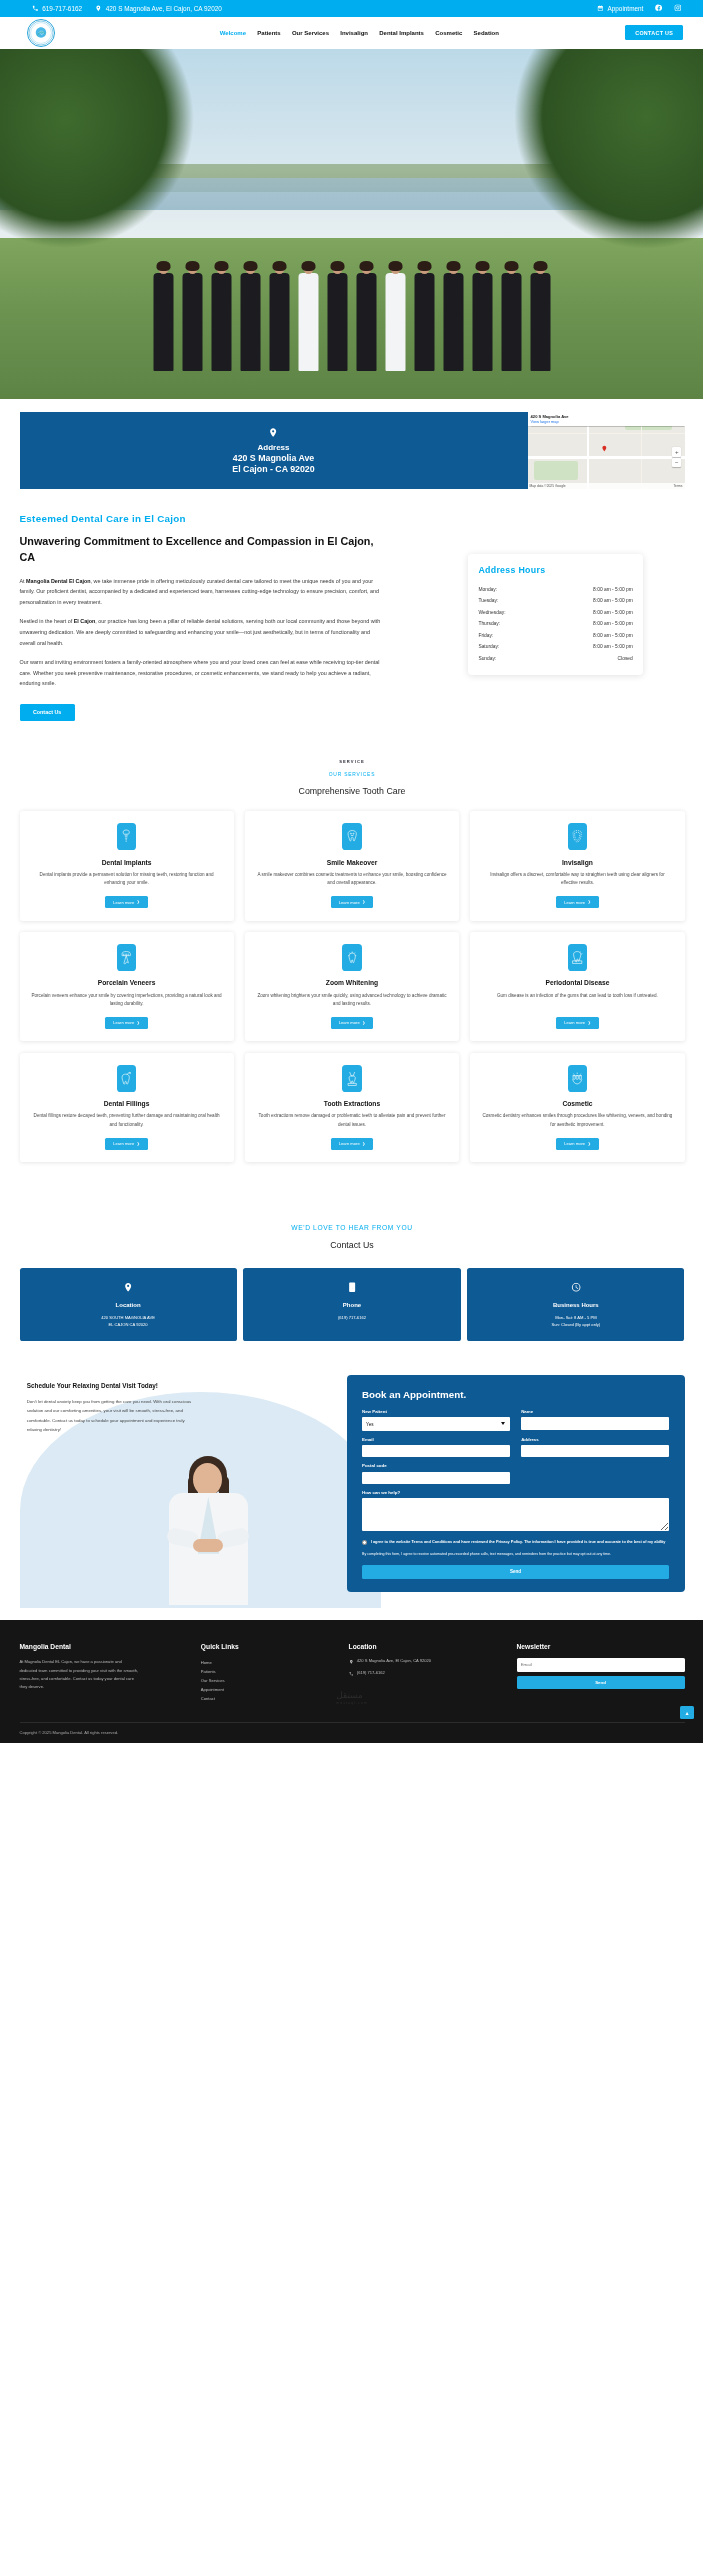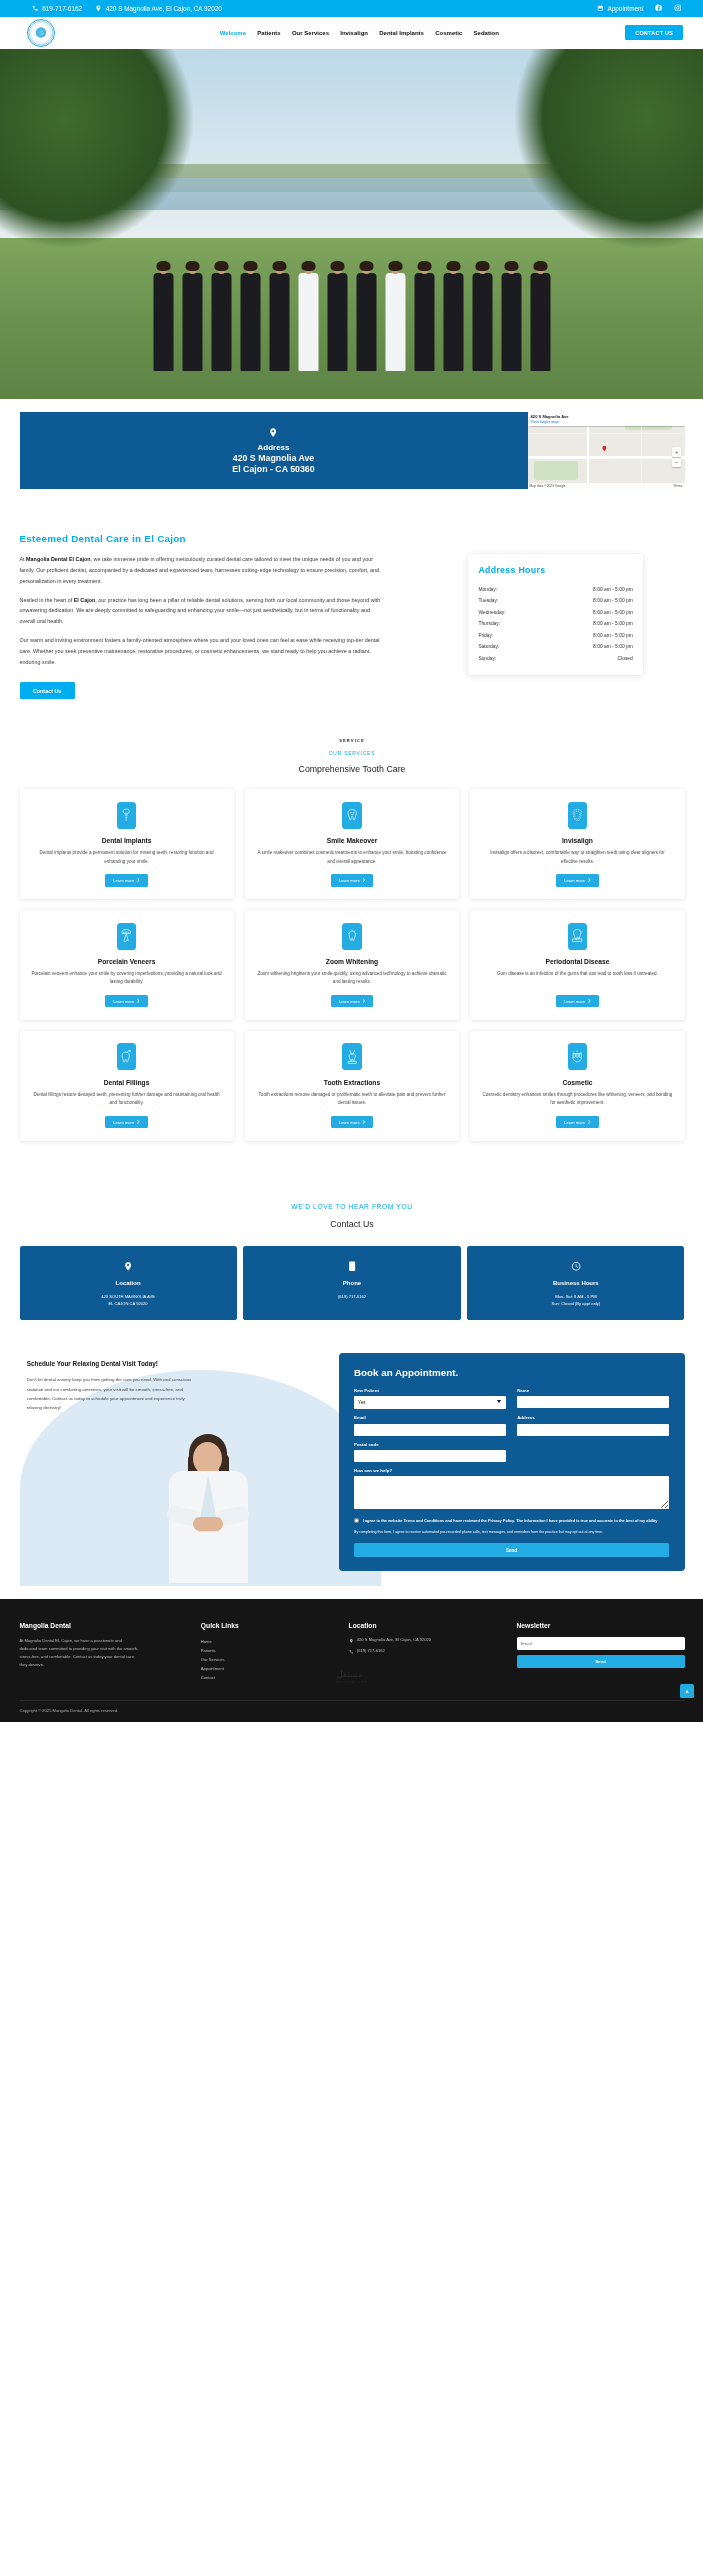--- a/index.html
+++ b/index.html
@@ -144,21 +144,20 @@
   .map-minus { top: calc(46% + 10.8px); }
   .map-foot { position:absolute; left:0; right:0; bottom:0; background:rgba(255,255,255,.85);
     font-size:3.3px; color:#555; padding:1px 2.1px; display:flex; justify-content:space-between; }
 
   
   .about { padding: 24px 0 20.6px; display: flex; gap: 20.6px; }
   .about-left { flex: 1 1 auto; max-width: 428px; }
   .eyebrow-blue {
     color: #00AEEF; font-size: 9.8px; font-weight: bold; letter-spacing: 0.3px;
     margin-bottom: 10.3px;
-    margin-top: 20px;
   }
   .h2 { font-size: 10.8px; font-weight: bold; line-height: 1.45; color:#111; margin-bottom: 10.3px; max-width: 361px;}
   .p { font-size: 5.4px; line-height: 2.0; color: #3a3a3a; margin-bottom: 8.2px; max-width: 361px;}
   .p b { color:#111; }
   .btn-primary {
     display:inline-block; background:#00AEEF; color:#fff; border:none; border-radius:1.5px;
     font-size: 5.4px; font-weight: bold; padding: 5.7px 13.4px; cursor:pointer; margin-top: 6.2px;
   }
   .hours {
     flex: 0 0 175px;
@@ -204,21 +203,21 @@
   .ccard {
     background:#0E5A94; color:#fff; border-radius: 2.6px; padding: 13.4px 7.2px 12.4px;
     display:flex; flex-direction:column; align-items:center;
   }
   .ccard .ico { height: 15.5px; margin-bottom: 5.2px; }
   .ccard .ico svg { width: 10.3px; height: 12.4px; fill:#fff; }
   .ccard h5 { font-size: 6px; font-weight: bold; margin-bottom: 7.2px; }
   .ccard .line { font-size: 4.1px; line-height: 1.7; }
 
   
-  .appt { margin-top: 28px; position: relative; display:flex; gap: 0; padding-bottom: 15.5px;}
+  .appt { margin-top: 28px; position: relative; display:flex; gap: 8px; padding-bottom: 15.5px;}
   .appt-bg {
     position:absolute; left: 0; bottom: 0; width: 361px; height: 216px;
     background: #dbeaf4; border-radius: 50% 50% 0 0 / 55% 55% 0 0;
     z-index: 0;
   }
   .appt-left { flex: 0 0 319px; position: relative; z-index: 2; padding: 7.2px 20.6px 0 7.2px; }
   .appt-left h4 { font-size: 6.4px; font-weight: bold; color:#111; margin-bottom: 8.2px; }
   .appt-left p { font-size: 4.4px; line-height: 2.1; color:#444; max-width: 170px; }
   .doctor {
     position:absolute; left: 124px; bottom: -15.5px; width: 134px; height: 155px; z-index:3;
@@ -453,21 +452,21 @@
   <div class="wrap">
     <div class="infogrid">
       <div class="info-card dark">
         <div class="info-ico">
           <svg viewBox="0 0 24 24">
               <path d="M12 2C8.1 2 5 5.1 5 9c0 5.2 7 13 7 13s7-7.8 7-13c0-3.9-3.1-7-7-7zm0 9.5A2.5 2.5 0 1 1 12 6.5a2.5 2.5 0 0 1 0 5z"></path>
             </svg>
         </div>
         <div class="info-title">Address</div>
         <div class="info-sub">420 S Magnolia Ave</div>
-        <div class="info-sub">El Cajon - CA 50360</div>
+        <div class="info-sub">El Cajon - CA 92020</div>
       </div>
       <div class="map-card">
         <div class="map-canvas">
           <div class="greenblob" style="left:4%;top:64%;width:28%;height:24%"></div>
           <div class="greenblob" style="left:62%;top:10%;width:30%;height:14%"></div>
           <div class="road r3"></div>
           <div class="road r4"></div>
           <div class="road r1"></div>
           <div class="road r2"></div>
         </div>
@@ -488,20 +487,21 @@
         </div>
       </div>
     </div>
   </div>
 </div>
 
 <div class="wrap">
   <section class="about">
     <div class="about-left">
       <div class="eyebrow-blue">Esteemed Dental Care in El Cajon</div>
+      <h2 class="h2">Unwavering Commitment to Excellence and Compassion in El Cajon, CA</h2>
       <p class="p">
         <span>At </span><b>Mangolia  Dental El Cajon</b><span>, we take immense pride in offering meticulously curated dental care tailored to meet the unique needs of you and your family. Our proficient dentist, accompanied by a dedicated and experienced team, harnesses cutting-edge technology to ensure precision, comfort, and personalization in every treatment.</span>
       </p>
       <p class="p">
         <span>Nestled in the heart of </span><b>El Cajon</b><span>, our practice has long been a pillar of reliable dental solutions, serving both our local community and those beyond with unwavering dedication. We are deeply committed to safeguarding and enhancing your smile—not just aesthetically, but in terms of functionality and overall oral health.</span>
       </p>
       <p class="p">Our warm and inviting environment fosters a family-oriented atmosphere where you and your loved ones can feel at ease while receiving top-tier dental care. Whether you seek preventive maintenance, restorative procedures, or cosmetic enhancements, we stand ready to help you achieve a radiant, enduring smile.</p>
       <button class="btn-primary">Contact Us</button>
     </div>
     <aside class="hours">

